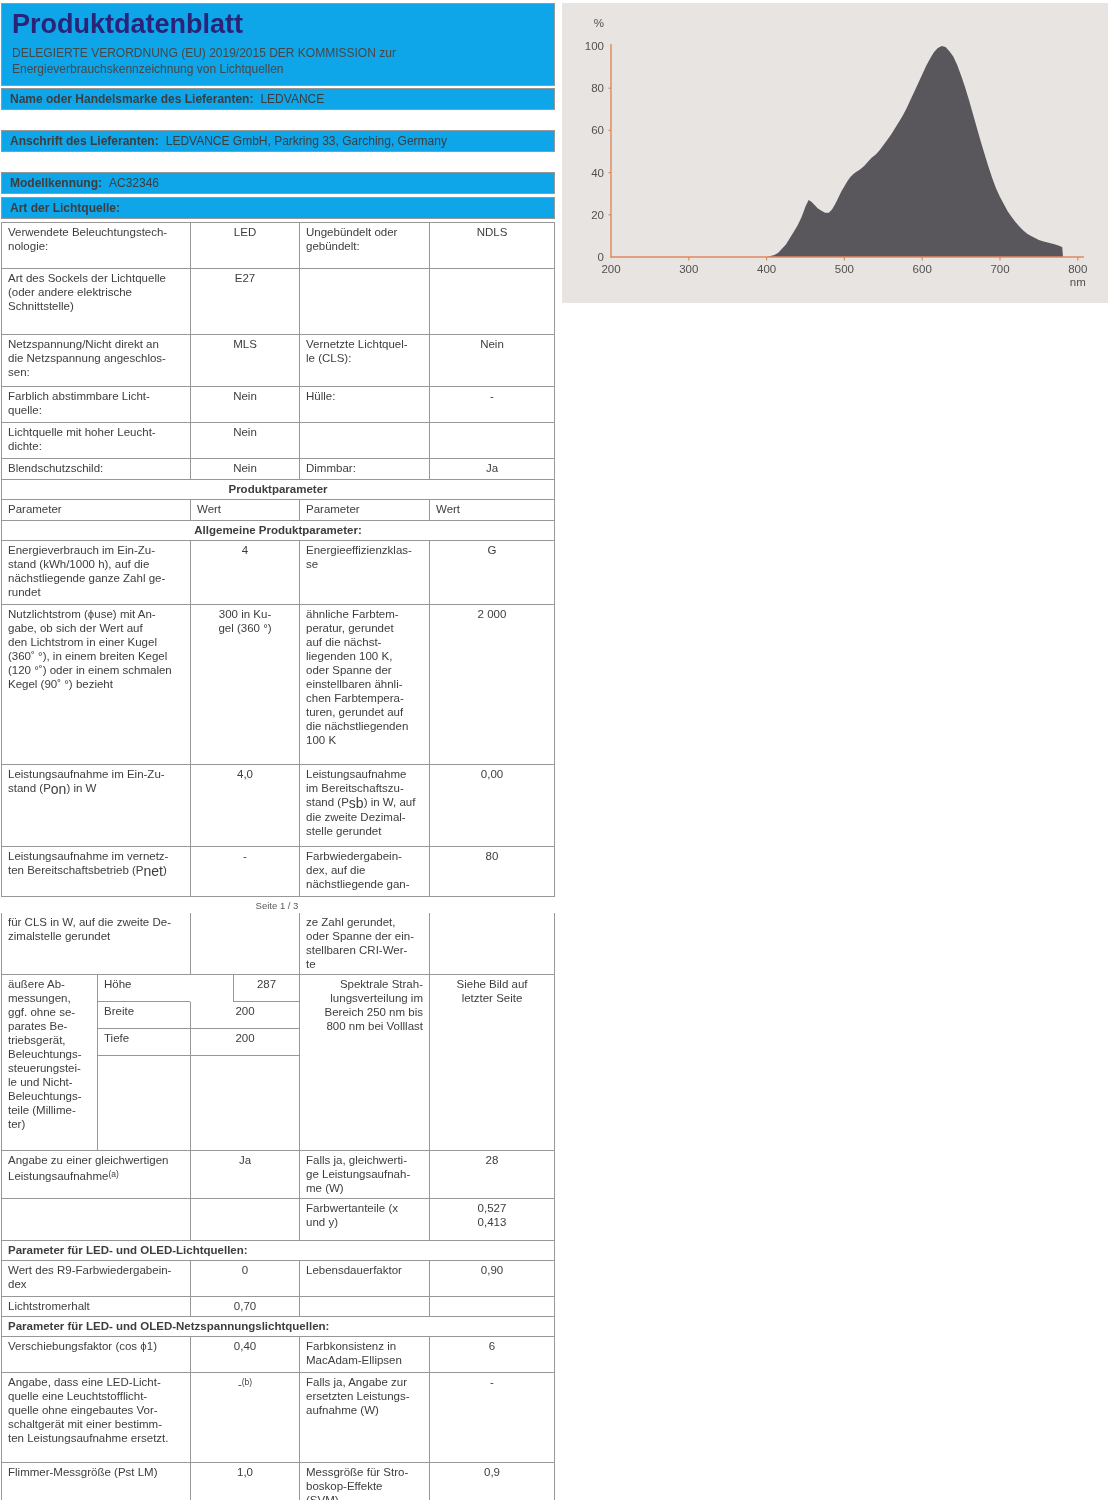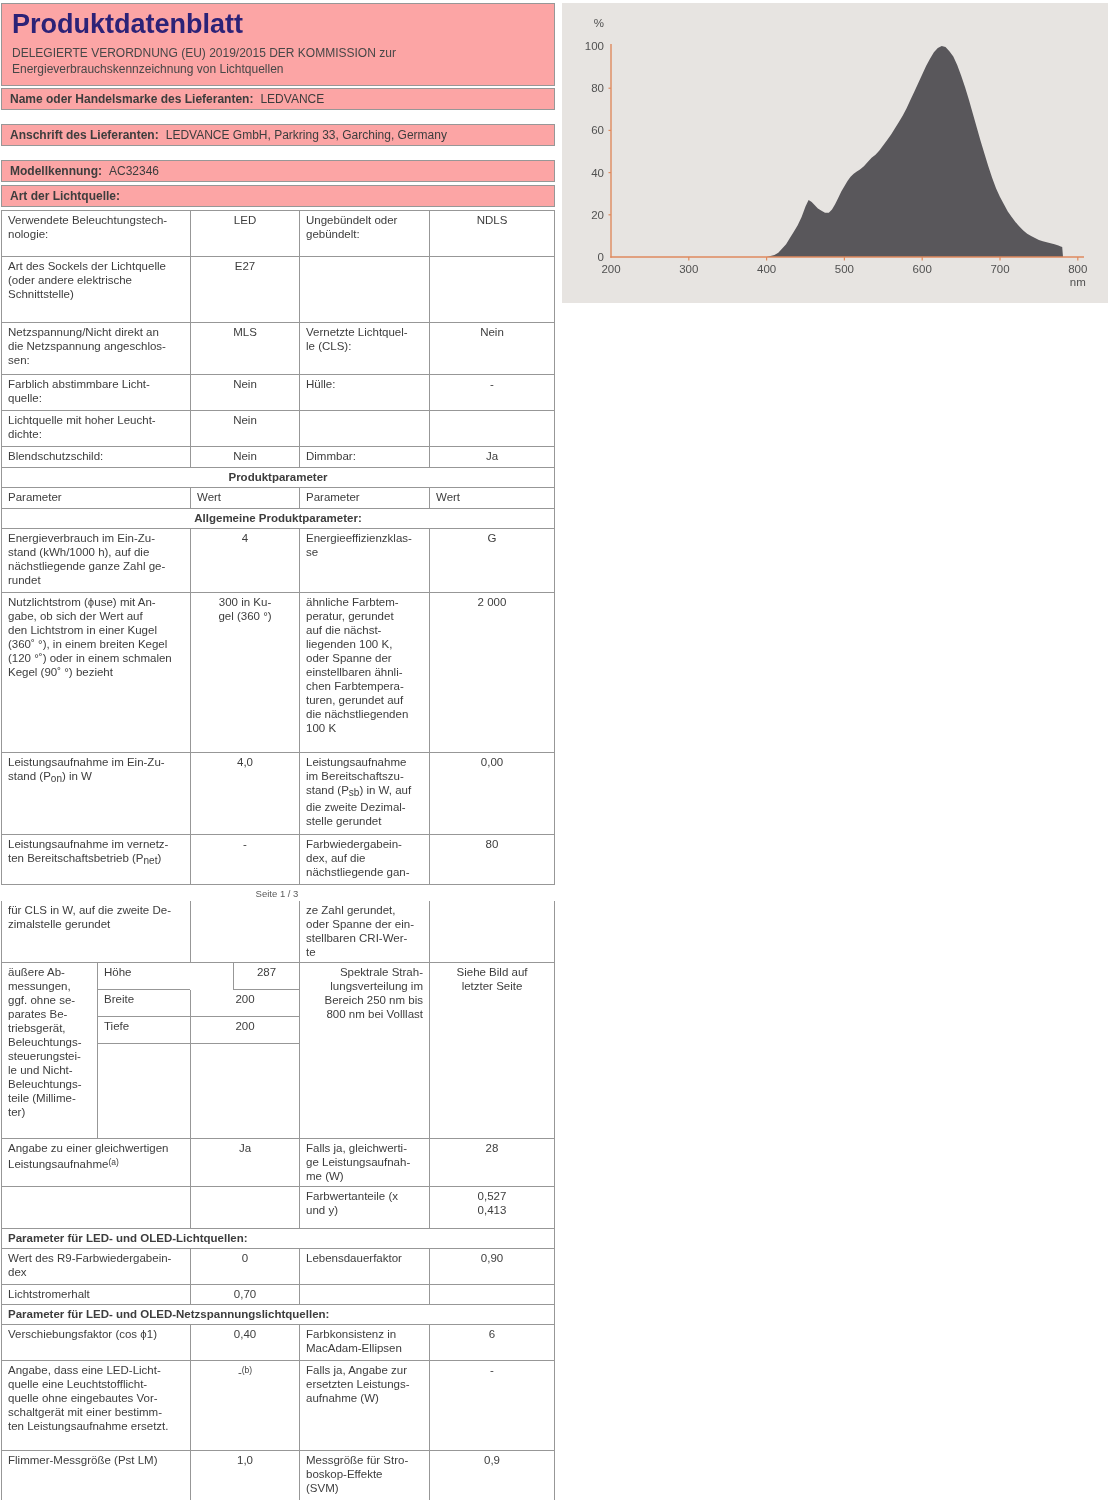--- a/index.html
+++ b/index.html
@@ -2,40 +2,40 @@
 <html><head>
 <meta charset="utf-8">
 <style>
   :root{ --bc:#979797; --tc:#3d3d3d; }
   html,body{margin:0;padding:0;}
   body{
     width:1114px;height:1500px;background:#ffffff;position:relative;overflow:hidden;
     font-family:"Liberation Sans", sans-serif;color:var(--tc);
   }
   .doc{position:absolute;left:1px;top:3px;width:554px;}
-  .box{border:1px solid var(--bc);margin-bottom:2px;box-sizing:border-box;background:#fca5a5;}
+  .box{border:1px solid var(--bc);margin-bottom:2px;box-sizing:border-box;background:#0ea5e9;}
   .title-box{padding:5px 10px 8px 10px;margin-bottom:2px;}
   .doc-title{font-size:27px;font-weight:bold;color:#2c2277;line-height:30px;margin:0;}
   .doc-subtitle{font-size:12px;color:#474747;line-height:15.5px;margin-top:7px;}
-  .kv{padding:3px 8px;font-size:12px;line-height:14px;min-height:22px;margin-bottom:14px;}
+  .kv{padding:3px 8px;font-size:12px;line-height:14px;min-height:22px;margin-bottom:20px;}
   .kv .lbl{font-weight:bold;margin-right:7px;}
   .kv.section{font-weight:bold;margin-bottom:3px;}
   .kv:nth-of-type(4){margin-bottom:3px;}
 
   
   .ptable{border:1px solid var(--bc);border-bottom:none;box-sizing:border-box;background:#fff;}
   .ptable.cont{border-top:none;}
   .trow{display:grid;grid-template-columns:188px 109px 130px 1fr;border-bottom:1px solid var(--bc);box-sizing:border-box;}
   .cell{padding:2px 6px 3px 6px;font-size:11.5px;line-height:14px;box-sizing:border-box;border-left:1px solid var(--bc);overflow:hidden;}
   .trow .cell:first-child{border-left:none;}
   .cell.val{text-align:center;}
   .cell.span{grid-column:1 / -1;border-left:none;}
   .cell.hc{font-weight:bold;text-align:center;}
   .cell.hl{font-weight:bold;text-align:left;}
-  sub{font-size:10px;vertical-align:-2px;}
+  sub{font-size:14px;vertical-align:-2px;}
   sup{font-size:8.5px;vertical-align:3px;}
 
   
   .trow.dim{grid-template-columns:95px 93px 109px 130px 1fr;grid-template-rows:27px 27px 27px 1fr;}
   .cell.dlabel{grid-column:1;grid-row:1 / 5;border-left:none;}
   .cell.dname{border-bottom:1px solid var(--bc);}
   .cell.dval{border-bottom:1px solid var(--bc);text-align:center;}
   .cell.dfill,.cell.dfill2{border-bottom:none;}
   .cell.dp2{grid-column:4;grid-row:1 / 5;text-align:right;}
   .cell.dv2{grid-column:5;grid-row:1 / 5;text-align:center;}

